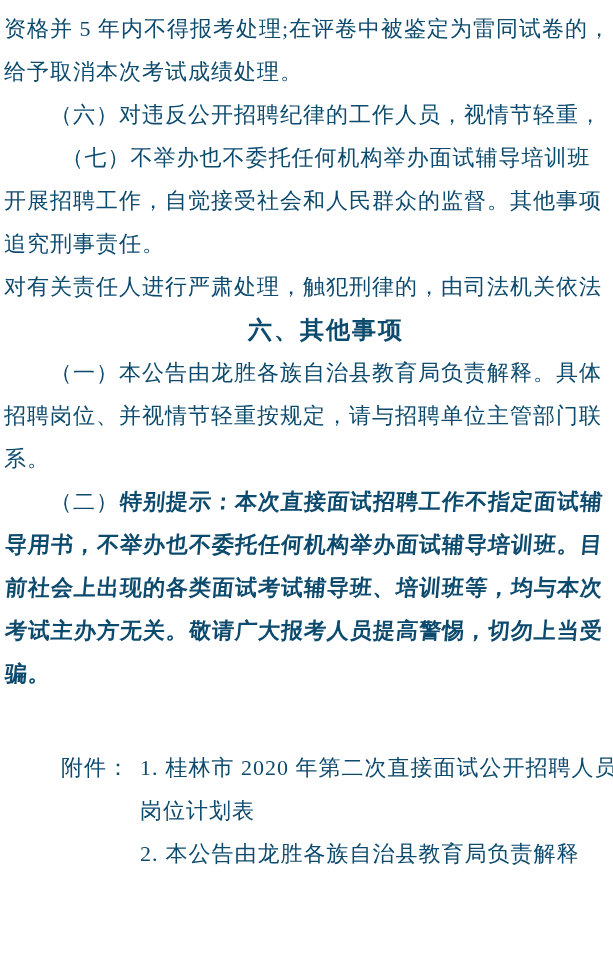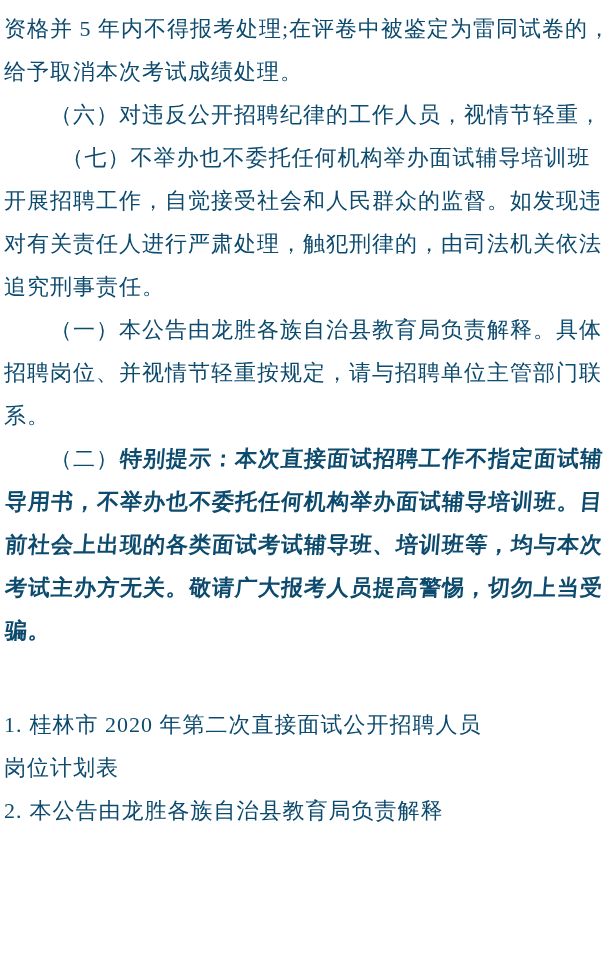--- a/index.html
+++ b/index.html
@@ -69,39 +69,41 @@
 <body>
 
 <div class="page">
 
   <div class="line">资格并 5 年内不得报考处理;在评卷中被鉴定为雷同试卷的，</div>
   <div class="line">给予取消本次考试成绩处理。</div>
 
   <div class="line indent">（六）对违反公开招聘纪律的工作人员，视情节轻重，</div>
 
   <div class="line indent">（七）不举办也不委托任何机构举办面试辅导培训班</div>
-  <div class="line">开展招聘工作，自觉接受社会和人民群众的监督。如发现违</div>
+  <div class="line">开展招聘工作，自觉接受社会和人民群众的监督。其他事项</div>
+  <div class="line">追究刑事责任。</div>
   <div class="line">对有关责任人进行严肃处理，触犯刑律的，由司法机关依法</div>
-  <div class="line">追究刑事责任。</div>
 
+  <div class="line indent heading-line">六、其他事项</div>
 
   <div class="line indent">（一）本公告由龙胜各族自治县教育局负责解释。具体</div>
   <div class="line">招聘岗位、并视情节轻重按规定，请与招聘单位主管部门联</div>
   <div class="line">系。</div>
 
   <div class="line indent"><span>（二）</span><span class="bold-seg">特别提示：本次直接面试招聘工作不指定面试辅</span></div>
   <div class="line"><span class="bold-seg">导用书，不举办也不委托任何机构举办面试辅导培训班。目</span></div>
   <div class="line"><span class="bold-seg">前社会上出现的各类面试考试辅导班、培训班等，均与本次</span></div>
   <div class="line"><span class="bold-seg">考试主办方无关。敬请广大报考人员提高警惕，切勿上当受</span></div>
   <div class="line"><span class="bold-seg">骗。</span></div>
 
   <div class="blank-line"></div>
 
   <div class="attachments">
     <div class="att-row">
+      <span class="line att-label">附件：</span>
       <div class="att-items">
         <div>
           <div class="line"><span class="att-num">1.</span><span>桂林市 2020 年第二次直接面试公开招聘人员</span></div>
           <div class="line">岗位计划表</div>
         </div>
         <div>
           <div class="line"><span class="att-num">2.</span><span>本公告由龙胜各族自治县教育局负责解释</span></div>
         </div>
       </div>
     </div>

